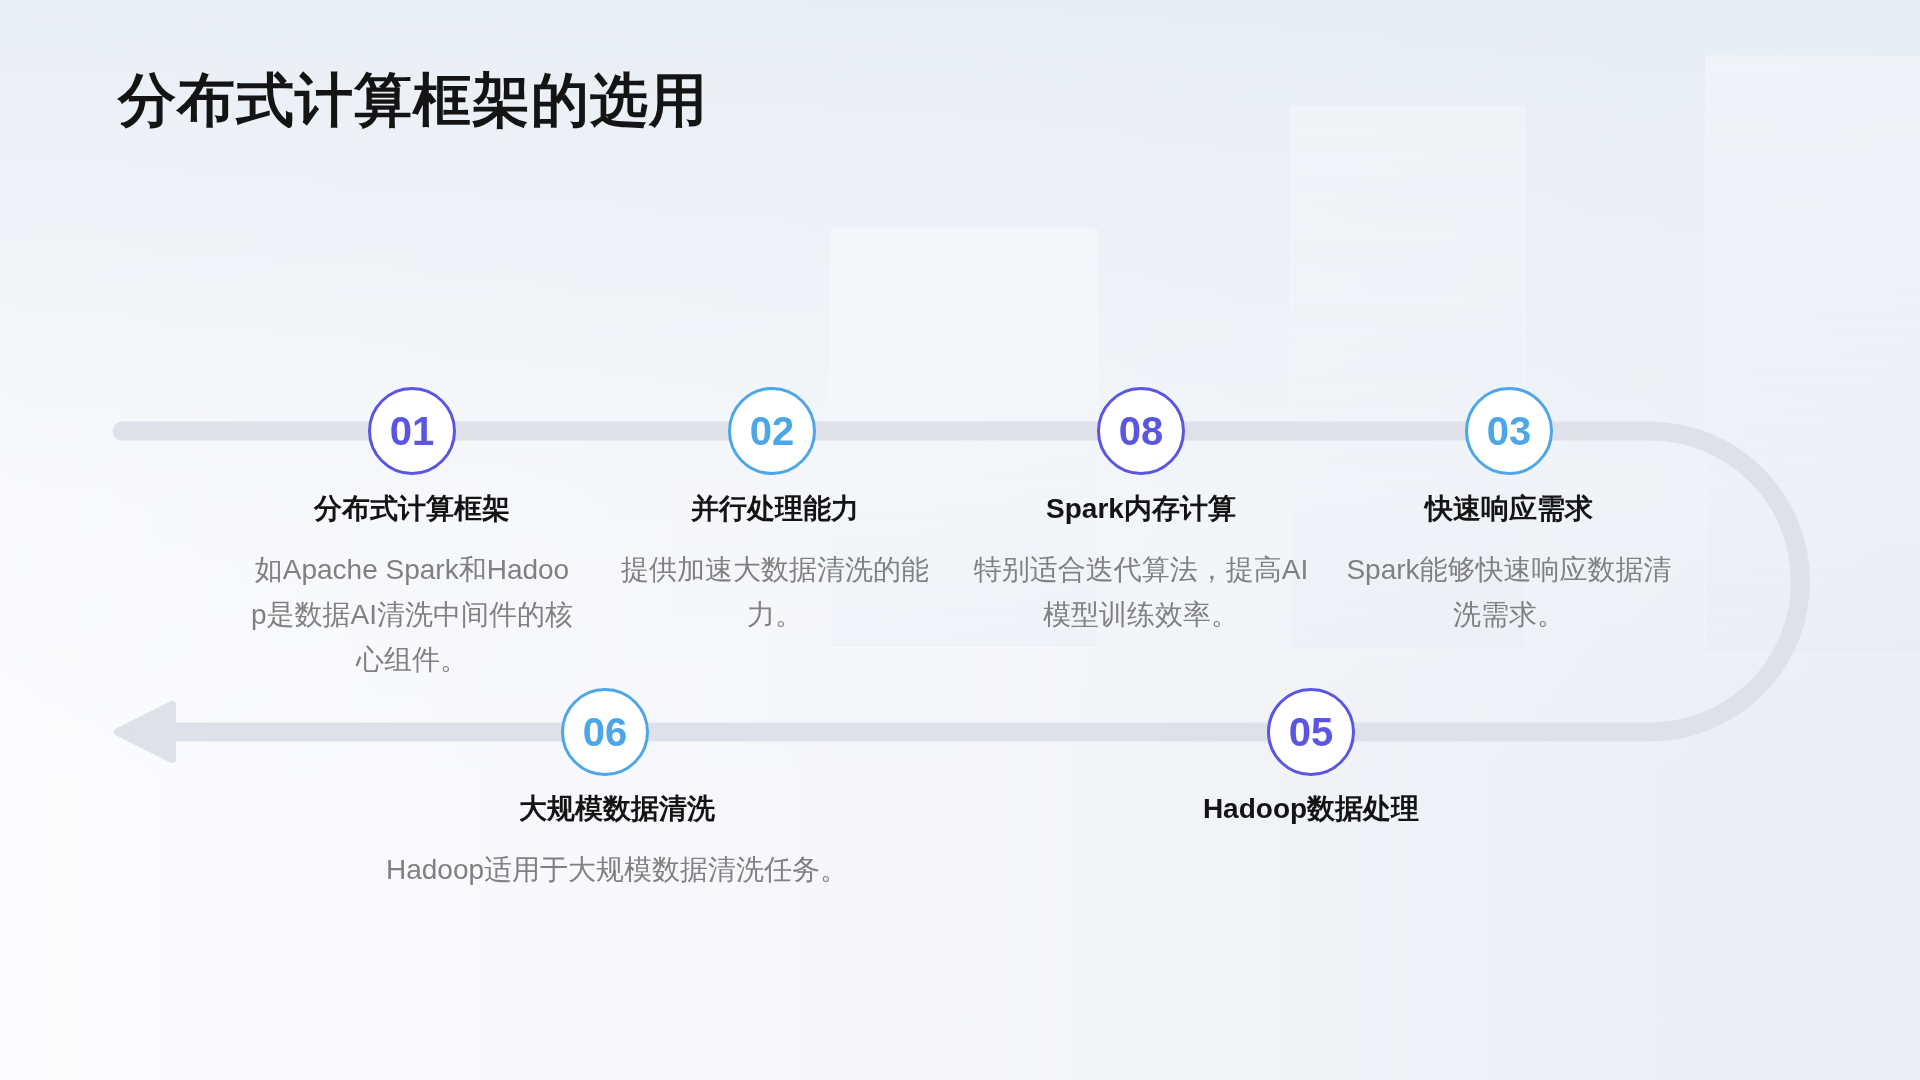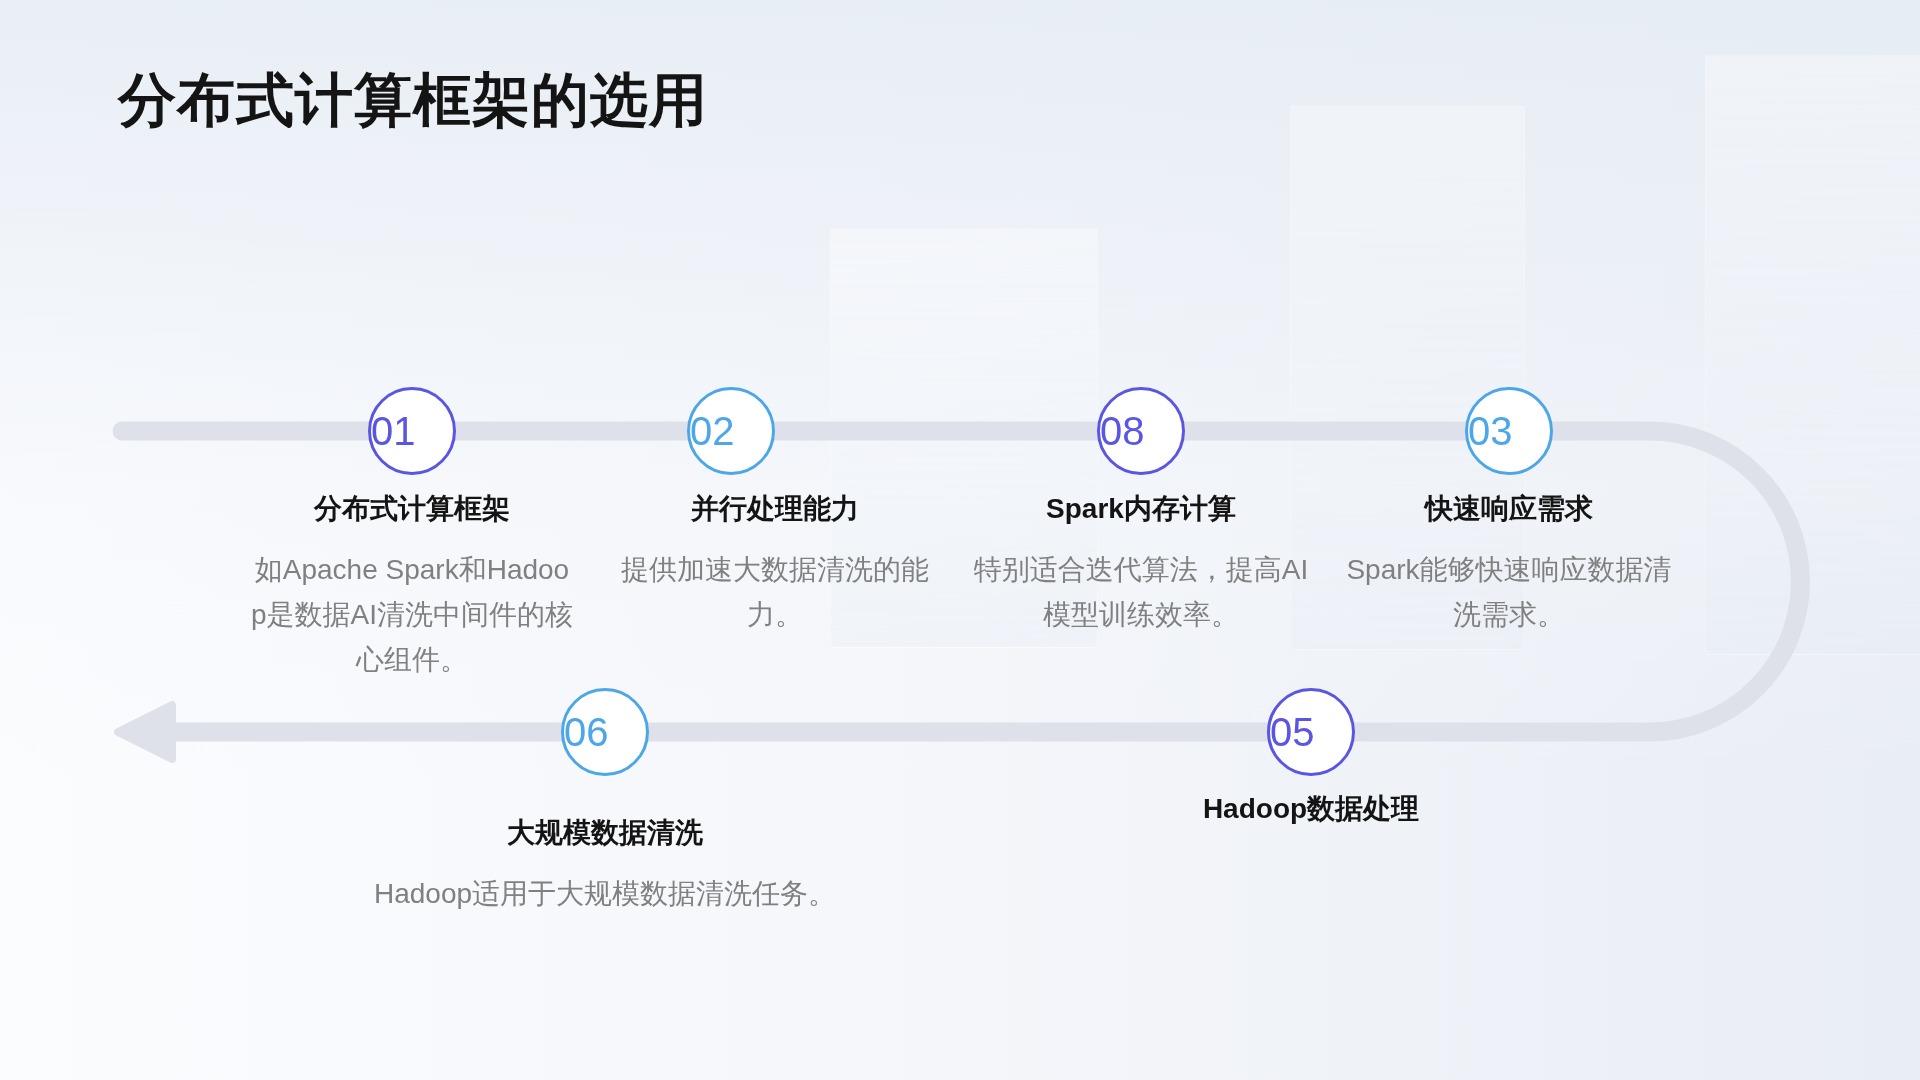--- a/index.html
+++ b/index.html
@@ -35,47 +35,47 @@
   .page-title{
     position:absolute;left:118px;top:62px;
     font-size:58px;font-weight:800;color:var(--title_text);
     letter-spacing:1px;margin:0;
   }
   .track-svg{position:absolute;left:0;top:0;width:1920px;height:1080px;}
 
   .badge{
     position:absolute;width:88px;height:88px;border-radius:50%;
     background:#ffffff;border:3px solid;display:flex;
-    align-items:center;
-    font-size:40px;font-weight:400;line-height:1;
+    align-items:center;justify-content:center;
+    font-size:40px;font-weight:700;line-height:1;
   }
   .badge.purple{border-color:var(--purple);color:var(--purple);}
   .badge.blue{border-color:var(--blue);color:var(--blue);}
   .badge.p1{left:368px;top:387px;}
-  .badge.p2{left:687px;top:387px;}
+  .badge.p2{left:728px;top:387px;}
   .badge.p3{left:1097px;top:387px;}
   .badge.p4{left:1465px;top:387px;}
   .badge.p5{left:1267px;top:688px;}
   .badge.p6{left:561px;top:688px;}
 
   .tcol{position:absolute;text-align:center;}
   .tcol .step-title{
     font-size:28px;font-weight:700;color:var(--title_text);
     margin:0;line-height:34px;
   }
   .tcol .step-desc{
     font-size:28px;color:var(--desc_text);line-height:45px;
     margin:21px 0 0;white-space:pre-line;
   }
   .tcol.t1{left:232px;top:492px;width:360px;text-align:center;}
   .tcol.t2{left:595px;top:492px;width:360px;}
   .tcol.t3{left:961px;top:492px;width:360px;}
   .tcol.t4{left:1329px;top:492px;width:360px;}
   .tcol.t5{left:991px;top:792px;width:640px;}
-  .tcol.t6{left:305px;top:792px;width:600px;margin-top:24px;}
+  .tcol.t6{left:317px;top:792px;width:600px;}
 </style>
 </head>
 <body>
 
 <div class="slide">
 
   <div class="bldg b1"></div>
   <div class="bldg b2"></div>
   <div class="bldg b3"></div>
 

